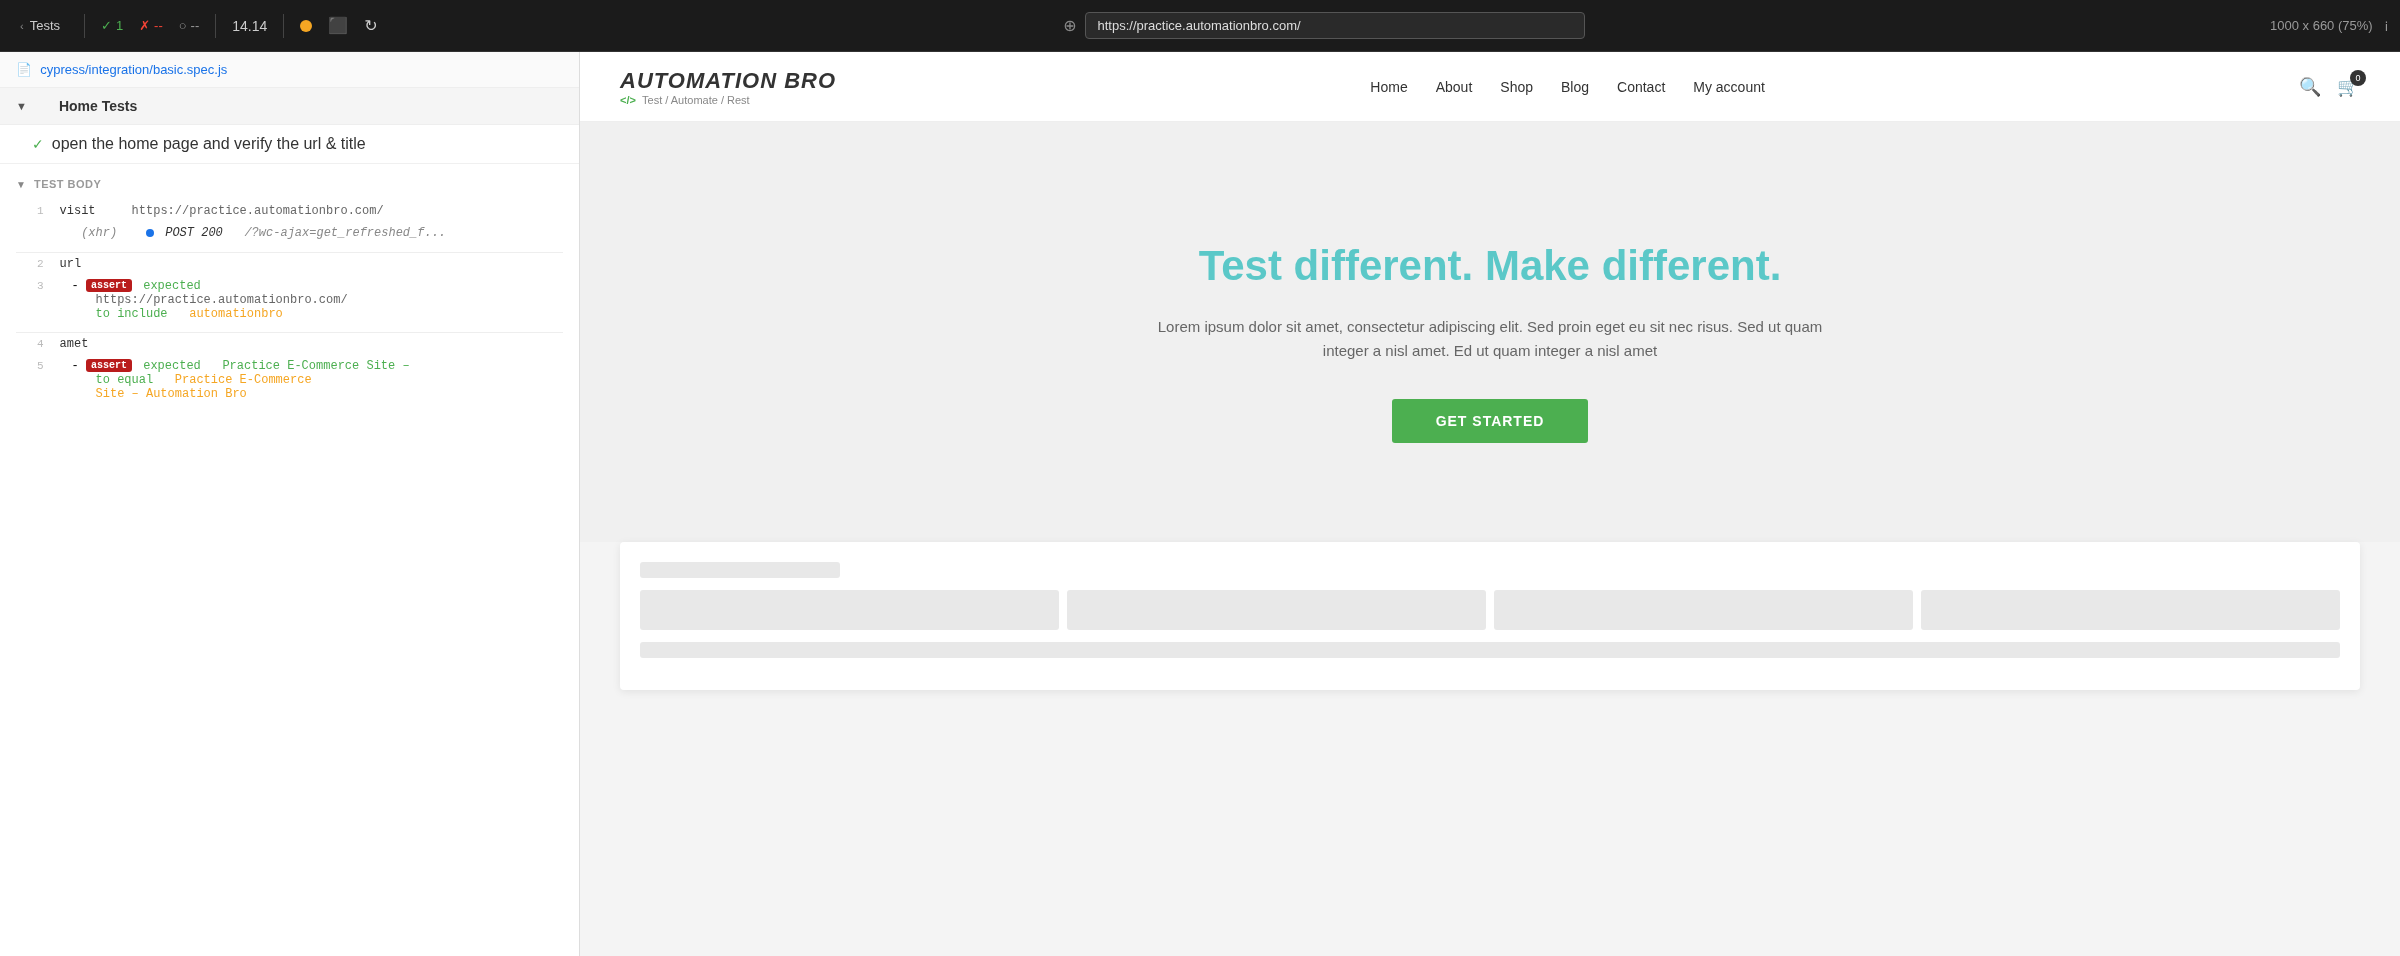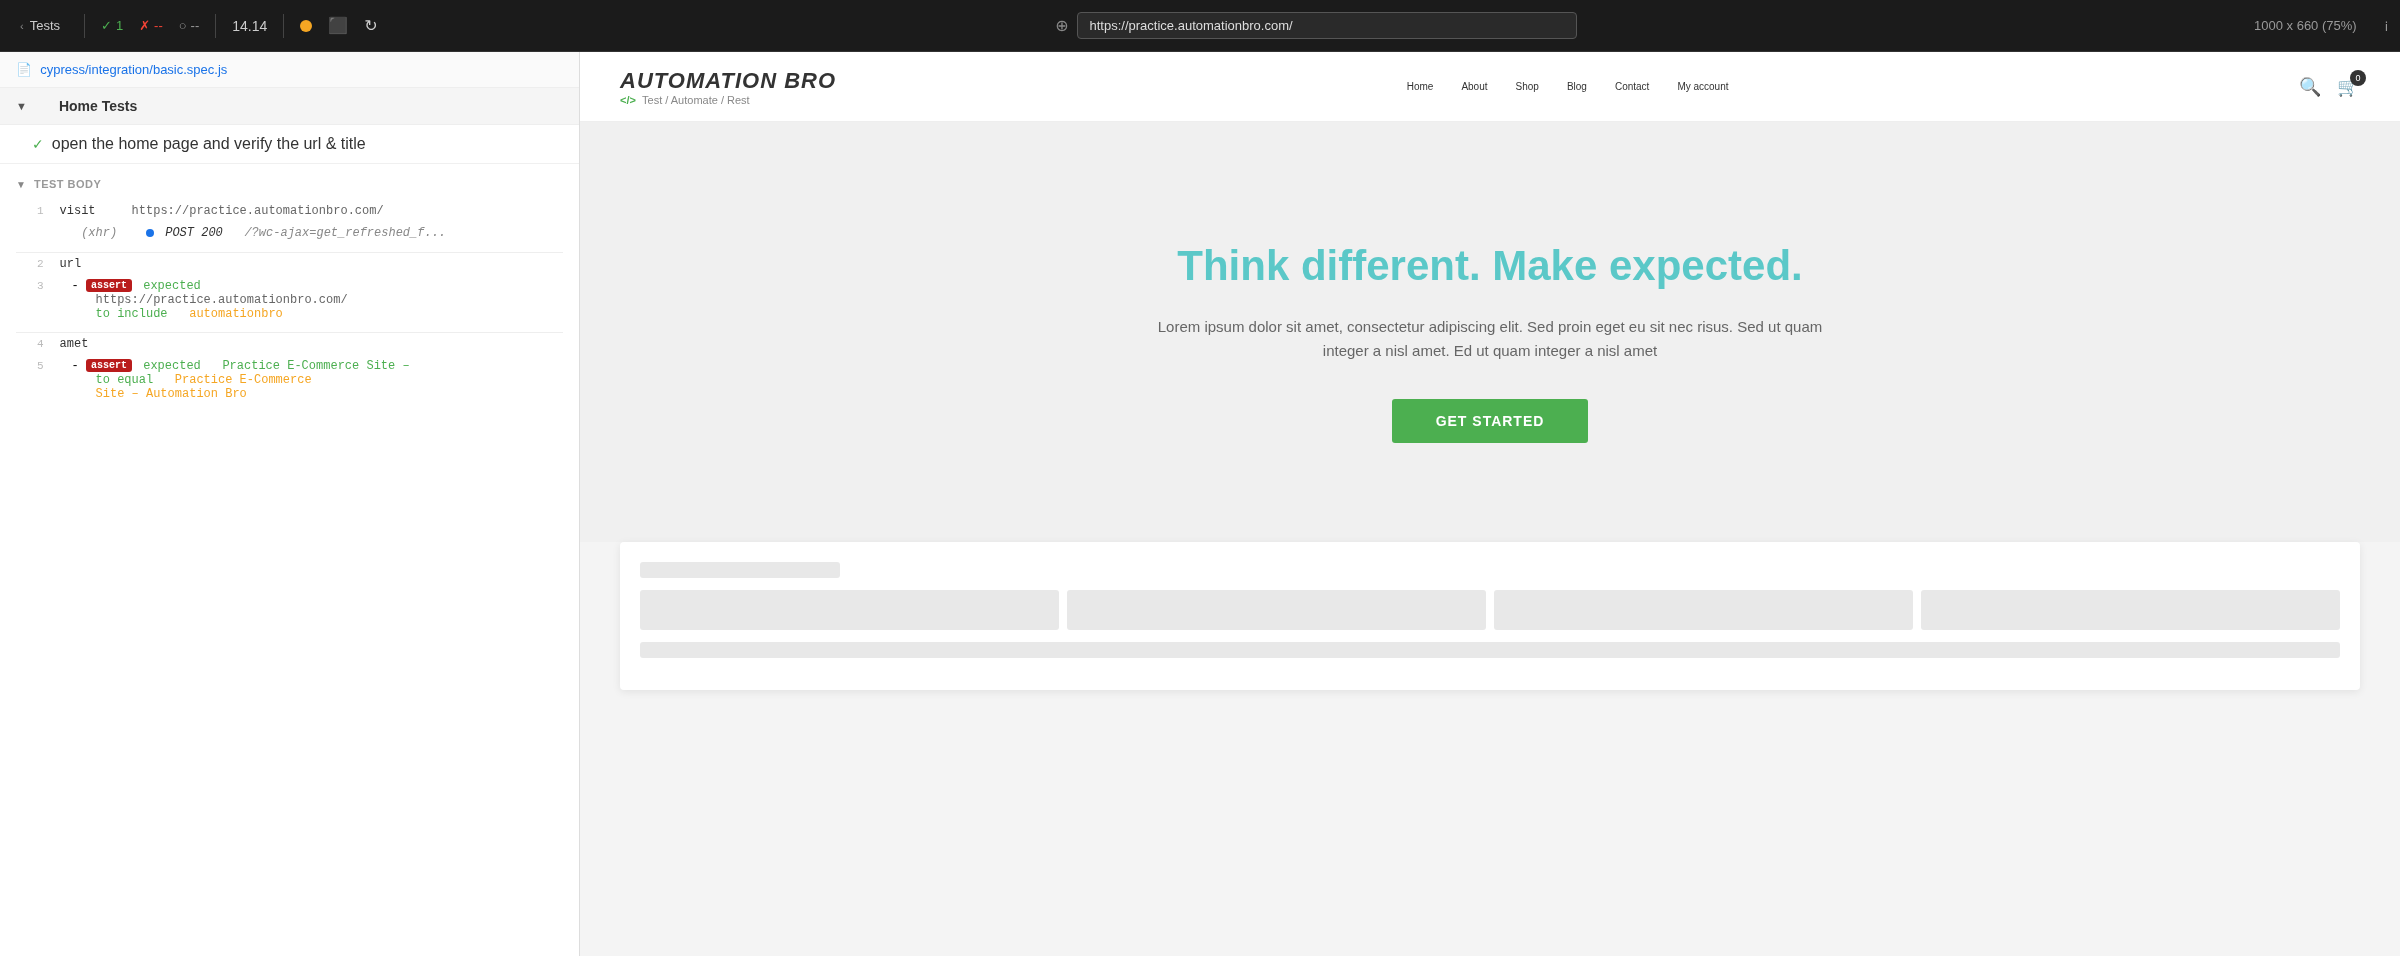--- a/index.html
+++ b/index.html
@@ -28,21 +28,21 @@
     .reload-icon { color: #ccc; font-size: 16px; cursor: pointer; }
 
     .top-bar-center { display: flex; align-items: center; gap: 8px; flex: 1; justify-content: center; }
     .target-icon { color: #888; font-size: 16px; }
     .url-bar {
       background: #2a2a2a; border: 1px solid #555; border-radius: 4px;
       color: #ddd; font-size: 13px; padding: 5px 12px;
       width: 500px; outline: none;
     }
 
-    .top-bar-right { display: flex; align-items: center; gap: 28px; color: #999; font-size: 13px; }
+    .top-bar-right { display: flex; align-items: center; gap: 12px; color: #999; font-size: 13px; }
     .info-icon { cursor: pointer; }
 
     
     .main-layout { display: flex; flex: 1; overflow: hidden; }
 
     
     .left-panel {
       width: 580px; flex-shrink: 0;
       background: #fff; border-right: 1px solid #ddd;
       display: flex; flex-direction: column; overflow: hidden;
@@ -114,21 +114,21 @@
     .site-navbar {
       display: flex; align-items: center; justify-content: space-between;
       background: #fff; padding: 12px 40px; border-bottom: 1px solid #eee;
       height: 70px;
     }
     .site-logo { display: flex; flex-direction: column; }
     .site-logo-name { font-size: 22px; font-weight: 800; font-style: italic; color: #333; letter-spacing: 1px; }
     .site-logo-tagline { font-size: 11px; color: #888; }
     .site-logo-code { color: #4caf50; font-weight: 600; }
     .site-nav { display: flex; align-items: center; gap: 28px; }
-    .site-nav-link { font-size: 10px; color: #333; text-decoration: none; cursor: pointer; }
+    .site-nav-link { font-size: 14px; color: #333; text-decoration: none; cursor: pointer; }
     .site-nav-icons { display: flex; align-items: center; gap: 16px; }
     .search-icon-btn { font-size: 18px; color: #333; cursor: pointer; }
     .cart-btn { position: relative; font-size: 18px; color: #333; cursor: pointer; }
     .cart-badge {
       position: absolute; top: -6px; right: -6px;
       background: #333; color: #fff; border-radius: 50%;
       width: 16px; height: 16px; font-size: 9px;
       display: flex; align-items: center; justify-content: center;
     }
 
@@ -328,21 +328,21 @@
         <div class="site-nav-icons">
           <span class="search-icon-btn">🔍</span>
           <span class="cart-btn">
             🛒
             <span class="cart-badge">0</span>
           </span>
         </div>
       </div>
 
       <div class="site-hero">
-        <h1 class="hero-title">Think different. Make expected.</h1>
+        <h1 class="hero-title">Test different. Make different.</h1>
         <p class="hero-subtitle">Lorem ipsum dolor sit amet, consectetur adipiscing elit. Sed proin eget eu sit nec risus. Sed ut quam integer a nisl amet.  Ed ut quam integer a nisl amet</p>
         <button class="hero-btn">GET STARTED</button>
       </div>
 
       <div class="site-preview">
         <div class="preview-line preview-line-short"></div>
         <div class="preview-row">
           <div class="preview-block"></div>
           <div class="preview-block"></div>
           <div class="preview-block"></div>

